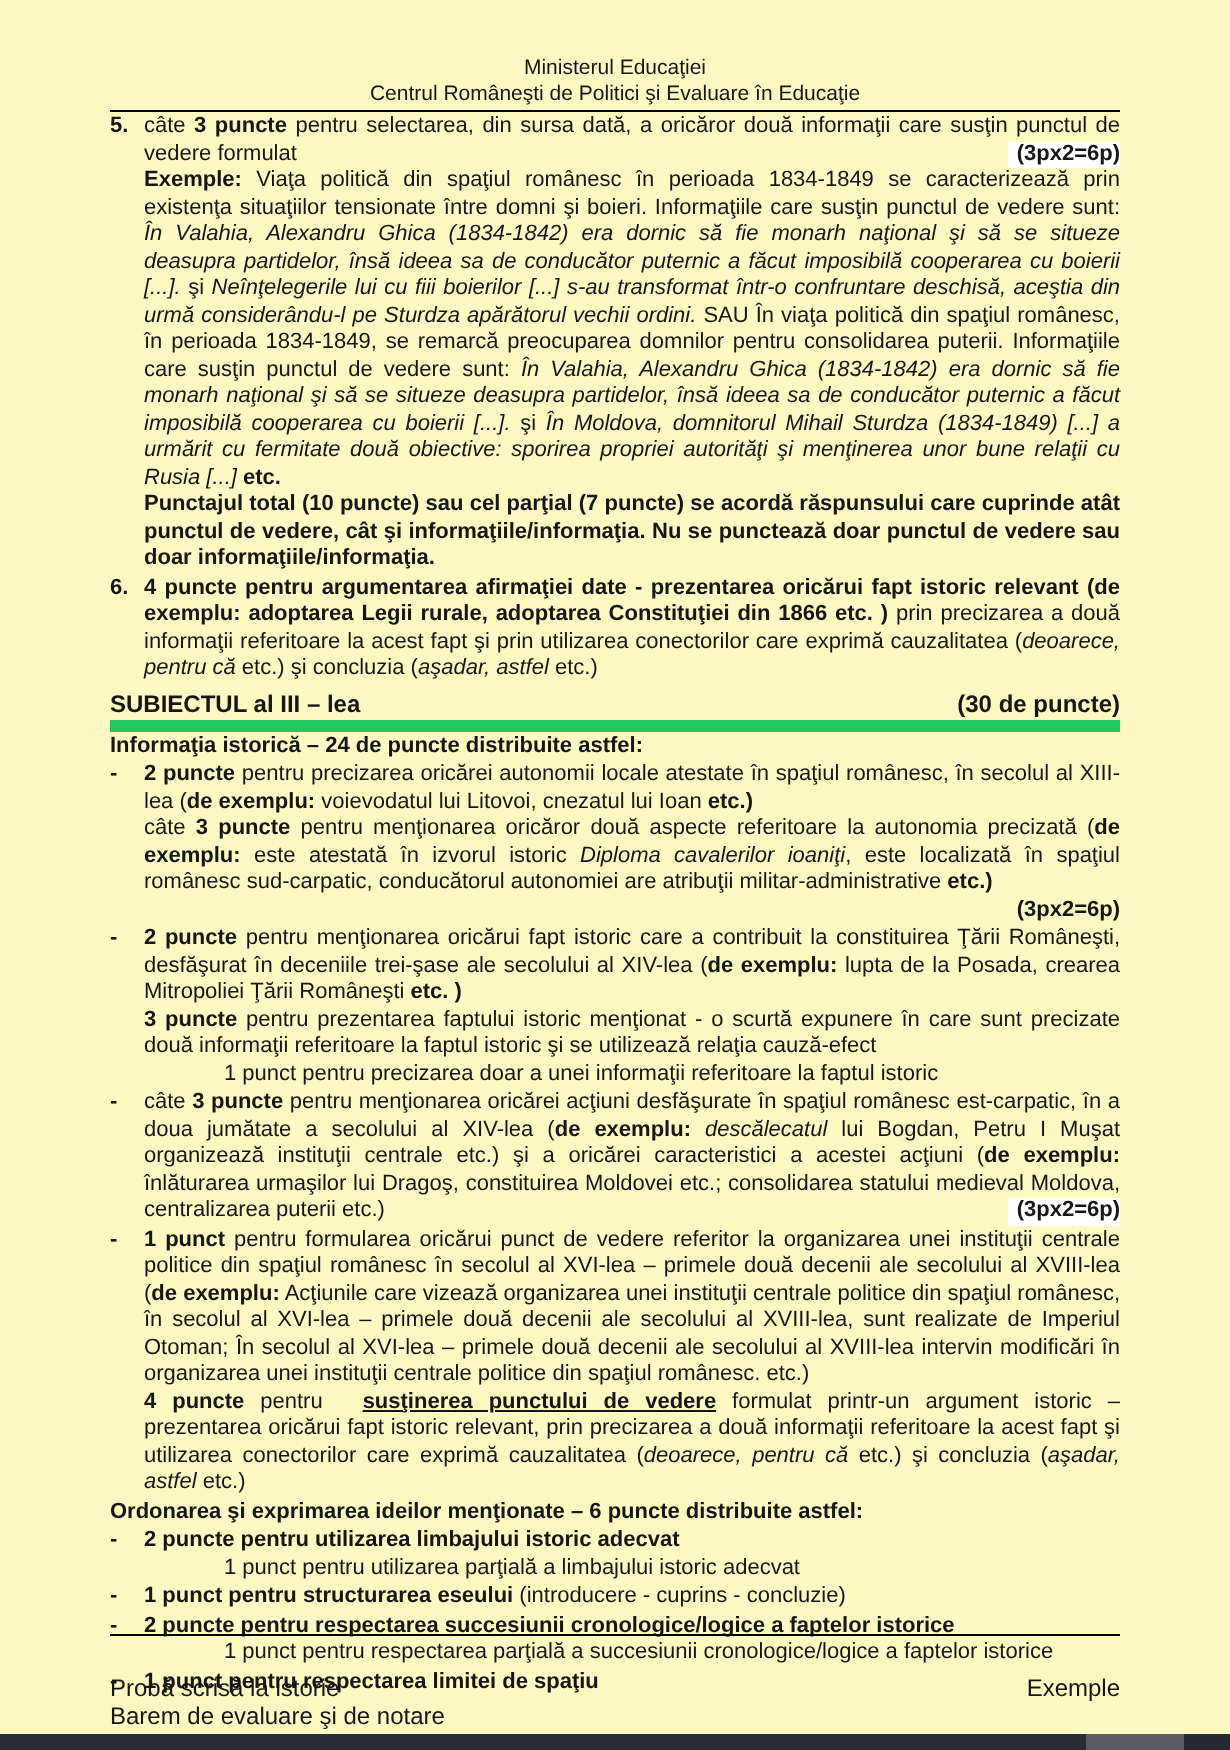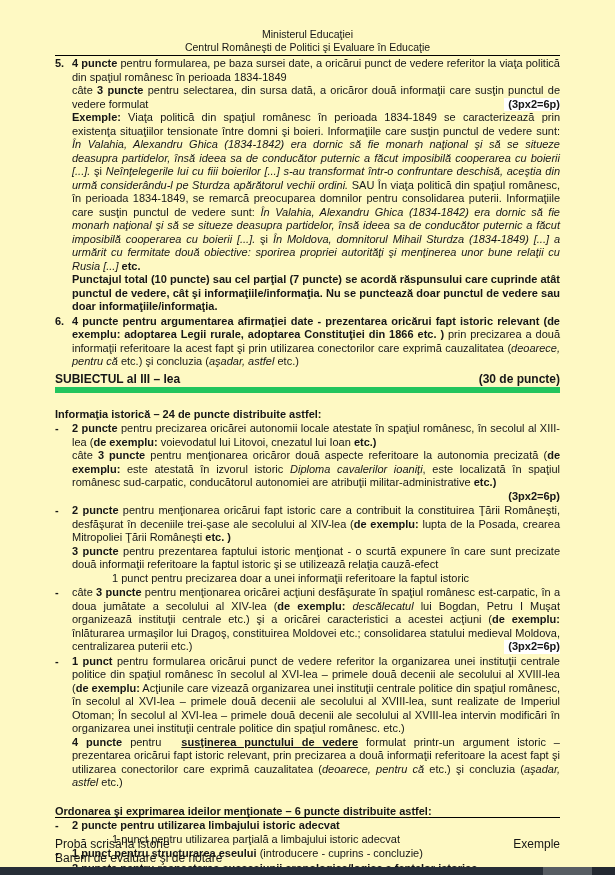--- a/index.html
+++ b/index.html
@@ -23,21 +23,21 @@
   
   .li{display:flex;margin-top:1px;}
   .li .mark{width:17px;flex-shrink:0;font-weight:bold;}
   .li .mark.dash{font-weight:bold;}
   .li .bodytxt{flex:1;min-width:0;}
   .sub{padding-left:40px;}
 
   
   .sect{display:flex;justify-content:space-between;font-weight:bold;font-size:12px;
         border-bottom:6px solid #22c55e;margin-top:3px;padding-bottom:1px;line-height:14px;}
-  .intro{font-weight:bold;margin-top:15px;}
+  .intro{font-weight:bold;margin-top:1px;}
 
   
   .footer{position:absolute;left:55px;right:55px;top:817px;border-top:1px solid #000;
           font-size:12px;line-height:13.5px;padding-top:20px;}
   .f-row{display:flex;justify-content:space-between;}
   .f-center{text-align:center;margin-top:1px;}
 
   
   .bottombar{position:absolute;left:0;right:0;top:867px;height:8px;background:#272e37;}
   .bottombar .seg-light{position:absolute;left:543px;width:49px;top:0;bottom:0;background:#575d63;}
@@ -50,21 +50,20 @@
   <div class="content">
 
     <div class="hdr">
       <div>Ministerul Educaţiei</div>
       <div>Centrul Româneşti de Politici şi Evaluare în Educaţie</div>
     </div>
 
     <div class="li">
       <span class="mark">5.</span>
       <div class="bodytxt">
-        <p><span class="b">4 puncte</span><span> pentru formularea, pe baza sursei date, a oricărui punct de vedere referitor la viaţa politică din spaţiul românesc în perioada 1834-1849</span></p>
         <p class="rel"><span>câte </span><span class="b">3 puncte</span><span> pentru selectarea, din sursa dată, a oricăror două informaţii care susţin punctul de vedere formulat</span><span class="pts">(3px2=6p)</span></p>
         <p><span class="b">Exemple:</span><span> Viaţa politică din spaţiul românesc în perioada 1834-1849 se caracterizează prin existenţa situaţiilor tensionate între domni şi boieri. Informaţiile care susţin punctul de vedere sunt: </span><span class="i">În Valahia, Alexandru Ghica (1834-1842) era dornic să fie monarh naţional şi să se situeze deasupra partidelor, însă ideea sa de conducător puternic a făcut imposibilă cooperarea cu boierii [...].</span><span> şi </span><span class="i">Neînţelegerile lui cu fiii boierilor [...] s-au transformat într-o confruntare deschisă, aceştia din urmă considerându-l pe Sturdza apărătorul vechii ordini.</span><span> SAU În viaţa politică din spaţiul românesc, în perioada 1834-1849, se remarcă preocuparea domnilor pentru consolidarea puterii. Informaţiile care susţin punctul de vedere sunt: </span><span class="i">În Valahia, Alexandru Ghica (1834-1842) era dornic să fie monarh naţional şi să se situeze deasupra partidelor, însă ideea sa de conducător puternic a făcut imposibilă cooperarea cu boierii [...].</span><span> şi </span><span class="i">În Moldova, domnitorul Mihail Sturdza (1834-1849) [...] a urmărit cu fermitate două obiective: sporirea propriei autorităţi şi menţinerea unor bune relaţii cu Rusia [...]</span><span> </span><span class="b">etc.</span></p>
         <p class="b">Punctajul total (10 puncte) sau cel parţial (7 puncte) se acordă răspunsului care cuprinde atât punctul de vedere, cât şi informaţiile/informaţia. Nu se punctează doar punctul de vedere sau doar informaţiile/informaţia.</p>
       </div>
     </div>
 
     <div class="li">
       <span class="mark">6.</span>
       <div class="bodytxt">
         <p><span class="b">4 puncte pentru argumentarea afirmaţiei date - prezentarea oricărui fapt istoric relevant (de exemplu: adoptarea Legii rurale, adoptarea Constituţiei din 1866 etc. )</span><span> prin precizarea a două informaţii referitoare la acest fapt şi prin utilizarea conectorilor care exprimă cauzalitatea (</span><span class="i">deoarece, pentru că</span><span> etc.) şi concluzia (</span><span class="i">aşadar, astfel</span><span> etc.)</span></p>

